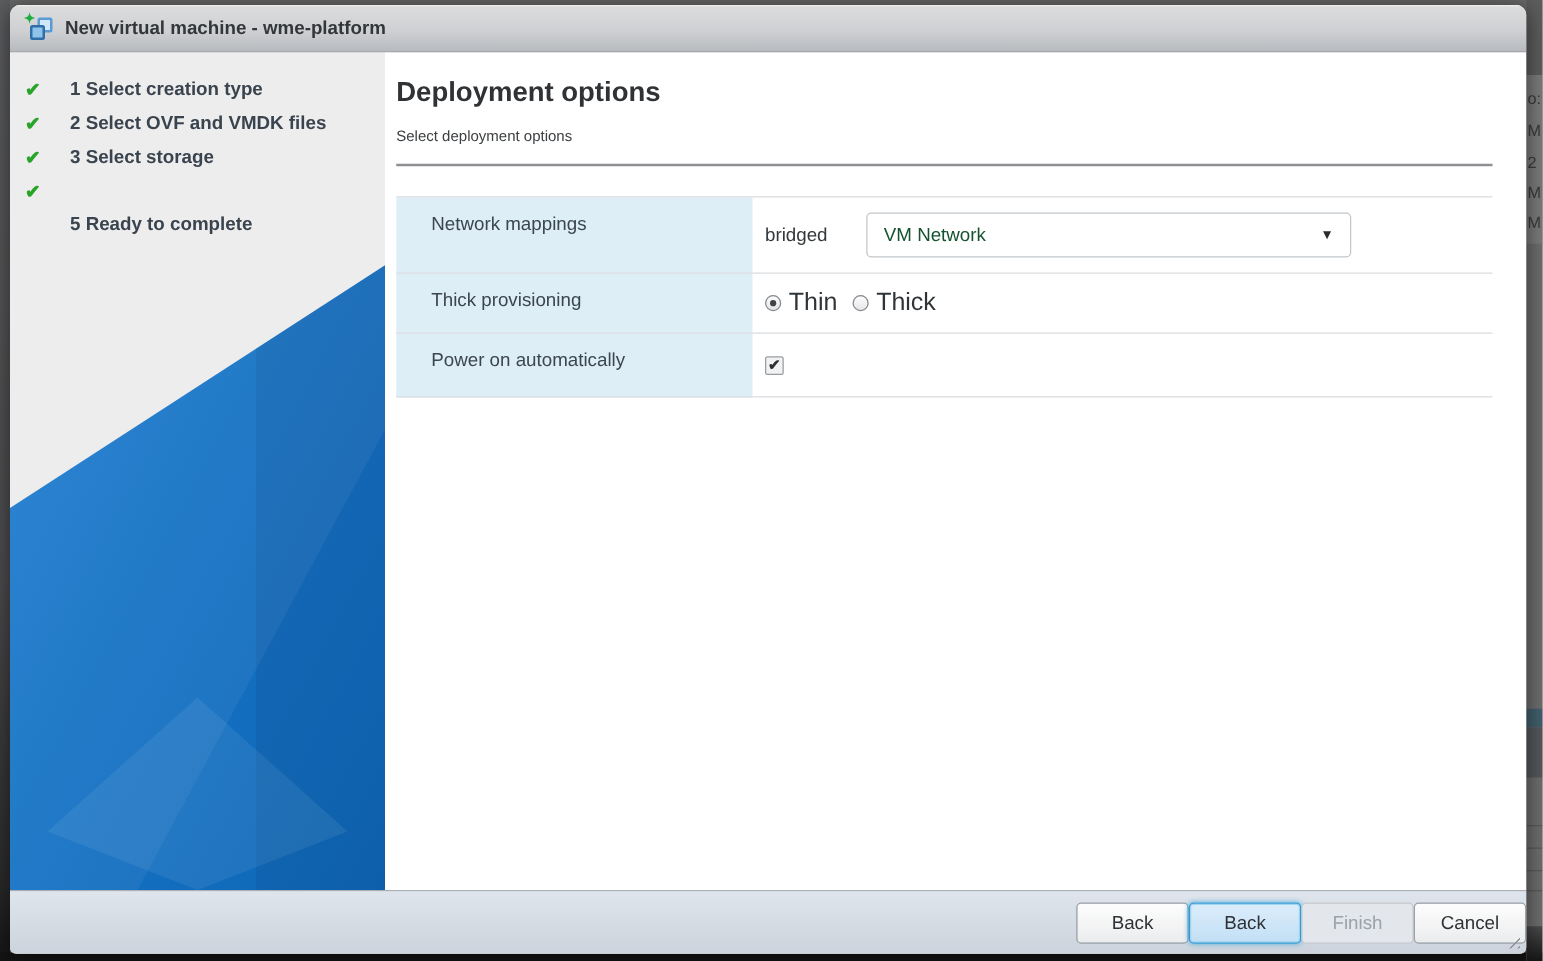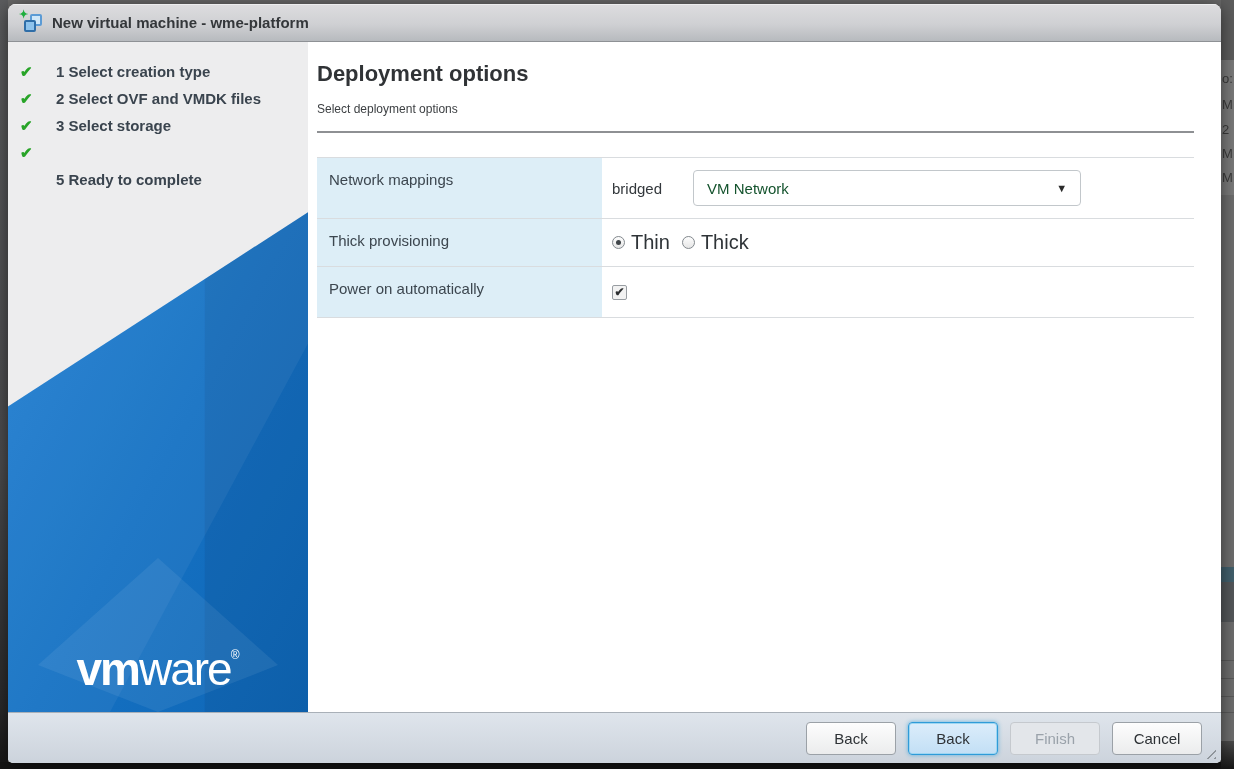--- a/index.html
+++ b/index.html
@@ -73,42 +73,42 @@
   .subheading{margin-top:15px;font-size:12px;color:#3d4043;}
   .divider{margin-top:15px;height:2px;background:#8e9093;}
 
   .opts-table{margin-top:24px;width:100%;border-collapse:collapse;}
   .opts-table tr.h1{height:61px;}
   .opts-table tr.h2{height:48px;}
   .opts-table tr.h3{height:51px;}
   .opts-table td{border-top:1px solid #d9dcdf;}
   .opts-table tr:last-child td{border-bottom:1px solid #d9dcdf;}
   td.lbl{width:285px;background:#ddeef7;font-size:15px;color:#3c464f;
-    padding:13px 10px 0 12px;vertical-align:top;}
+    padding:13px 10px 0 28px;vertical-align:top;}
   td.val{padding:0 10px;vertical-align:middle;}
   .val-flex{display:flex;align-items:center;}
 
   .src-label{font-size:15px;color:#33383c;margin-right:31px;}
   .dropdown{width:388px;height:36px;border:1px solid #c2c7cb;border-radius:4px;background:#fff;
     display:flex;align-items:center;padding:0 13px;cursor:pointer;}
   .dropdown-value{font-size:15px;color:#14532d;}
   .dropdown-arrow{margin-left:auto;font-size:11px;color:#2b2b2b;}
 
   .radio{width:13px;height:13px;border:1px solid #83898e;border-radius:50%;
     background:linear-gradient(#fdfdfd,#e6e6e6);position:relative;flex:0 0 auto;cursor:pointer;}
   .radio.sel::after{content:"";position:absolute;inset:3px;background:#3f4448;border-radius:50%;}
   .radio-label{font-size:20px;color:#2f3438;margin:0 12px 0 6px;}
 
   .checkbox{width:15px;height:15px;border:1px solid #989da2;border-radius:2px;background:#f2f2f2;
     display:flex;align-items:center;justify-content:center;
     font-size:12px;font-weight:bold;color:#2d2f31;cursor:pointer;}
 
   
   .footer{flex:0 0 51px;position:relative;display:flex;align-items:center;justify-content:flex-end;
-    gap:12px;padding-right:19px;
+    
     background:linear-gradient(180deg,#dfe5ec,#ccd3dc);border-top:1px solid #a9b0b8;}
   .btn{min-width:90px;height:33px;border-radius:4px;font-size:15px;font-family:inherit;
     display:flex;align-items:center;justify-content:center;cursor:pointer;}
   .btn-normal{background:linear-gradient(#fdfdfd,#ebeced);border:1px solid #9ba1a7;color:#2e3236;}
   .btn-next{background:linear-gradient(#dcedfb,#c2dff5);border:1px solid #2f9bd8;color:#2e3236;
     box-shadow:inset 0 0 0 1px #9ed6f2,0 0 4px rgba(64,166,221,.8);}
   .btn-disabled{background:#e3e6ea;border:1px solid #c5c9ce;color:#9aa2aa;cursor:default;}
   .resize-handle{position:absolute;right:5px;bottom:4px;width:11px;height:11px;
     clip-path:polygon(100% 0,100% 100%,0 100%);
     background:repeating-linear-gradient(135deg,#8f959b 0 1.5px,transparent 1.5px 4.5px);cursor:nwse-resize;}
@@ -170,21 +170,20 @@
         </div>
         <div class="step active">
           <span class="check">✔</span>
         </div>
         <div class="step">
           <span class="check"></span>
           <span class="step-label">5 Ready to complete</span>
         </div>
       </div>
 
-      <div class="logo"><span class="lg-bold">vm</span><span class="lg-lite">ware</span><span class="lg-reg">®</span></div>
     </div>
 
     <div class="main">
       <div class="heading">Deployment options</div>
       <div class="subheading">Select deployment options</div>
       <div class="divider"></div>
 
       <table class="opts-table">
         <tbody>
             <tr class="h1">

